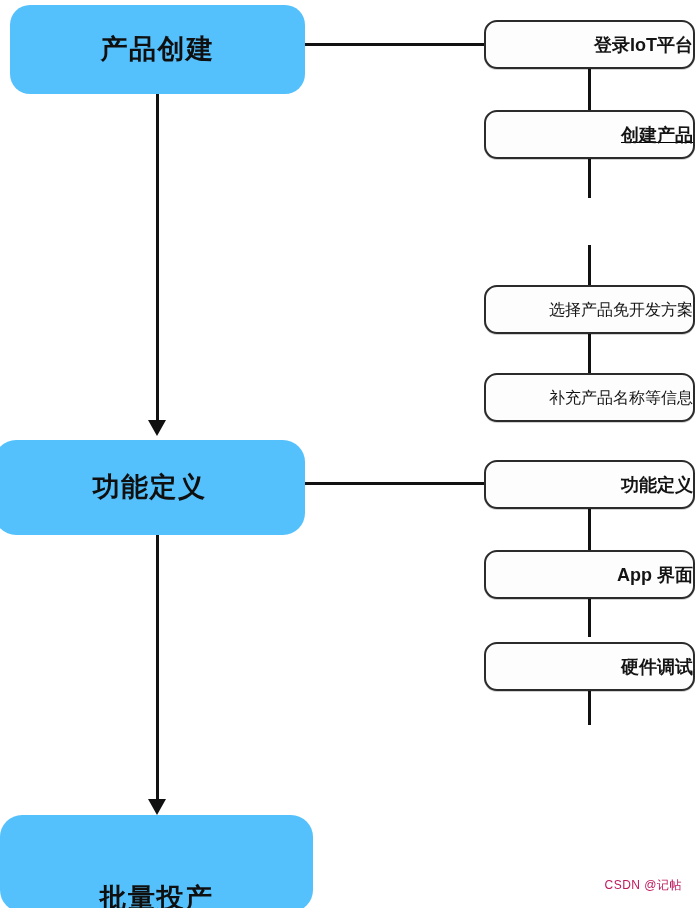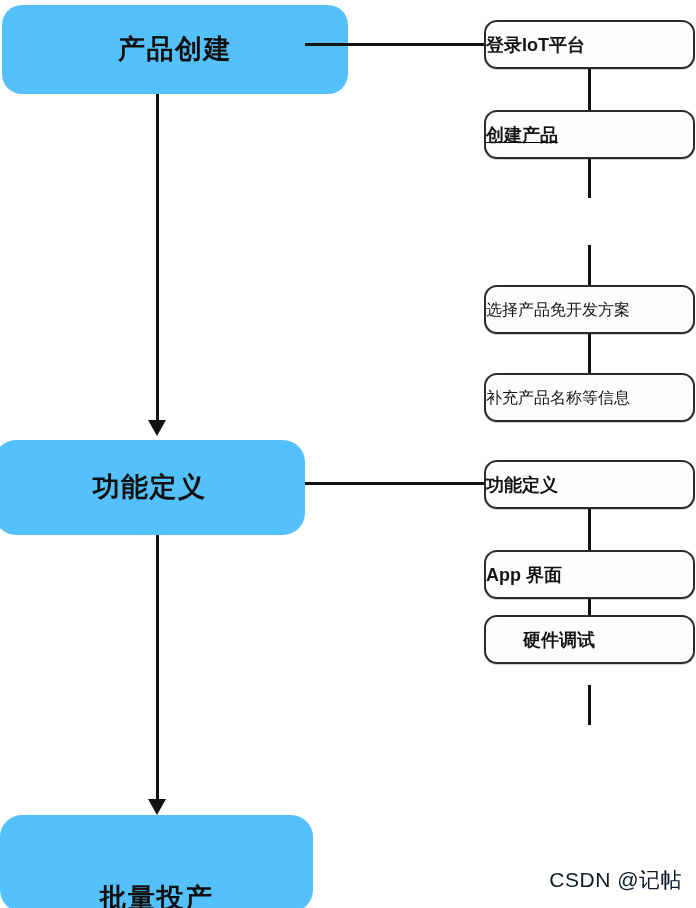--- a/index.html
+++ b/index.html
@@ -36,37 +36,37 @@
   }
   .stage-label {
     font-size: 27px;
     font-weight: 700;
     color: #0f0f0f;
     letter-spacing: 1.5px;
     line-height: 1;
     white-space: nowrap;
   }
 
-  #stage-node-0 { left: 2px;  top: 5px;   width: 346px; height: 89px;  border-radius: 20px; }
+  #stage-node-0 { left: 10px;  top: 5px;   width: 295px; height: 89px;  border-radius: 20px; }
   #stage-node-1 { left: -6px;  top: 440px; width: 311px; height: 95px;  border-radius: 22px; }
   #stage-node-2 { left: 0px;   top: 815px; width: 313px; height: 97px;  border-radius: 22px 22px 22px 22px; align-items: flex-end; }
 
   
   .step-node {
     position: absolute;
     box-sizing: border-box;
     left: 484px;
     width: 211px;
     height: 49px;
     background: #fdfdfd;
     border: 2px solid #2b2b2b;
     border-radius: 13px;
     display: flex;
     align-items: center;
-    justify-content: flex-start;
+    justify-content: flex-end;
     box-shadow: 0 1px 0 rgba(0,0,0,0.18);
   }
   .step-label {
     font-size: 18px;
     font-weight: 600;
     color: #141414;
     line-height: 1;
     white-space: nowrap;
   }
   .step-label.sm { font-size: 16px; font-weight: 500; }
@@ -96,22 +96,22 @@
     border-left: 9px solid transparent;
     border-right: 9px solid transparent;
     border-top: 16px solid #111111;
   }
 
   
   #watermark {
     position: absolute;
     right: 14px;
     bottom: 14px;
-    font-size: 21px;
-    color: #0f172a;
+    font-size: 12px;
+    color: #be185d;
     letter-spacing: 0.5px;
     white-space: nowrap;
     user-select: none;
   }
 </style>
 </head>
 <body>
 
 <div id="diagram-canvas">
 
@@ -163,20 +163,20 @@
   </div>
 
   <div class="step-node" style="top:460px;">
     <span class="step-label">功能定义</span>
   </div>
 
   <div class="step-node" style="top:550px;">
     <span class="step-label">App 界面</span>
   </div>
 
-  <div class="step-node" style="top:615px;padding-left:37px;">
+  <div class="step-node" style="top:642px;padding-left:37px;">
     <span class="step-label">硬件调试</span>
   </div>
 
 
   <div id="watermark">CSDN @记帖</div>
 
 </div>
 
 </body></html>

